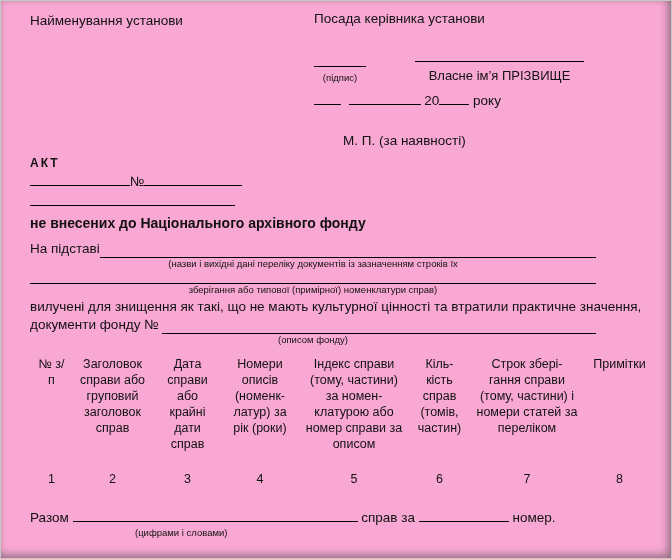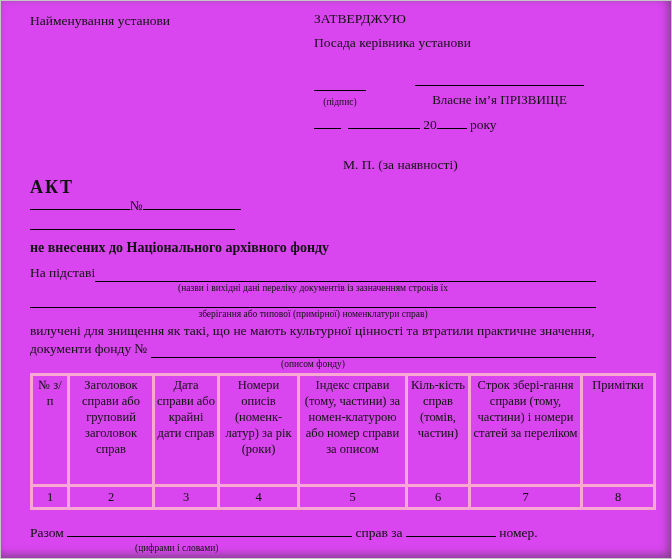--- a/index.html
+++ b/index.html
@@ -1,21 +1,21 @@
 <!DOCTYPE html>
 <html lang="uk"><head>
 <meta charset="utf-8">
 <style>
   html,body{margin:0;padding:0;background:#e9e9e9;}
   .page{
     position:relative;
     width:672px;height:559px;
-    background:#d946ef;
+    background:#f9a8d4;
     color:#111;
-    font-family:Liberation Serif, serif;
+    font-family:Liberation Sans, sans-serif;
     font-size:13.5px;
     overflow:hidden;
     box-sizing:border-box;
   }
   
   .page::after{
     content:"";
     position:absolute;inset:0;
     pointer-events:none;
     box-shadow:
@@ -37,42 +37,42 @@
   .w285{width:285px;}.w90{width:90px;}
 
   .sig-row{display:flex;gap:49px;align-items:flex-end;}
   .sig-col{text-align:center;}
   .caption{font-size:9.5px;line-height:12px;color:#111;}
   .name-caption{font-size:13px;line-height:17px;}
   .date-row{margin-top:7px;}
   .seal{margin-top:22px;padding-left:29px;}
 
   .act{margin-top:4px;}
-  .act-title{font-weight:bold;font-size:18px;letter-spacing:2px;line-height:18px;}
+  .act-title{font-weight:bold;font-size:12px;letter-spacing:2px;line-height:18px;}
   .act-line{line-height:20px;}
   .place-wrap{width:205px;text-align:center;}
   .subject{font-weight:bold;font-size:14px;line-height:17px;}
   .subject-block{margin:3px 0 8px 0;}
 
   .row-line{display:flex;width:566px;align-items:flex-end;line-height:18px;}
   .fill{flex:1;border-bottom:1px solid #000;height:13px;}
   .center-cap{width:566px;text-align:center;}
   .full-rule{width:566px;border-bottom:1px solid #000;height:13px;}
   .statement{line-height:17px;margin-top:2px;}
   .fund-row{margin-top:1px;}
 
   table.grid{
     border-collapse:collapse;
     margin-top:3px;
     width:623px;
     table-layout:fixed;
     border:2px solid #000;
   }
   table.grid td{
-    border:3px solid #f9a8d4;
+    border:6px solid #f9a8d4;
     font-size:12.5px;
     line-height:16px;
     text-align:center;
     vertical-align:top;
     padding:1px 2px;
     overflow-wrap:break-word;
   }
   tr.hdr td{height:106px;}
   tr.nums td{height:20px;vertical-align:middle;padding:0;}
 
@@ -82,21 +82,20 @@
 </head>
 <body>
 
 <div class="page">
   <div class="content">
 
     <div class="top-row">
       <div class="org">Найменування установи</div>
 
       <div class="approve">
-        <div class="approve-stamp">ЗАТВЕРДЖУЮ</div>
         <div class="approve-pos">Посада керівника установи</div>
 
         <div class="sig-row">
           <div class="sig-col">
             <span class="bl w52"></span>
             <div class="caption">(підпис)</div>
           </div>
           <div class="sig-col">
             <span class="bl w169"></span>
             <div class="name-caption">Власне ім’я ПРІЗВИЩЕ</div>

